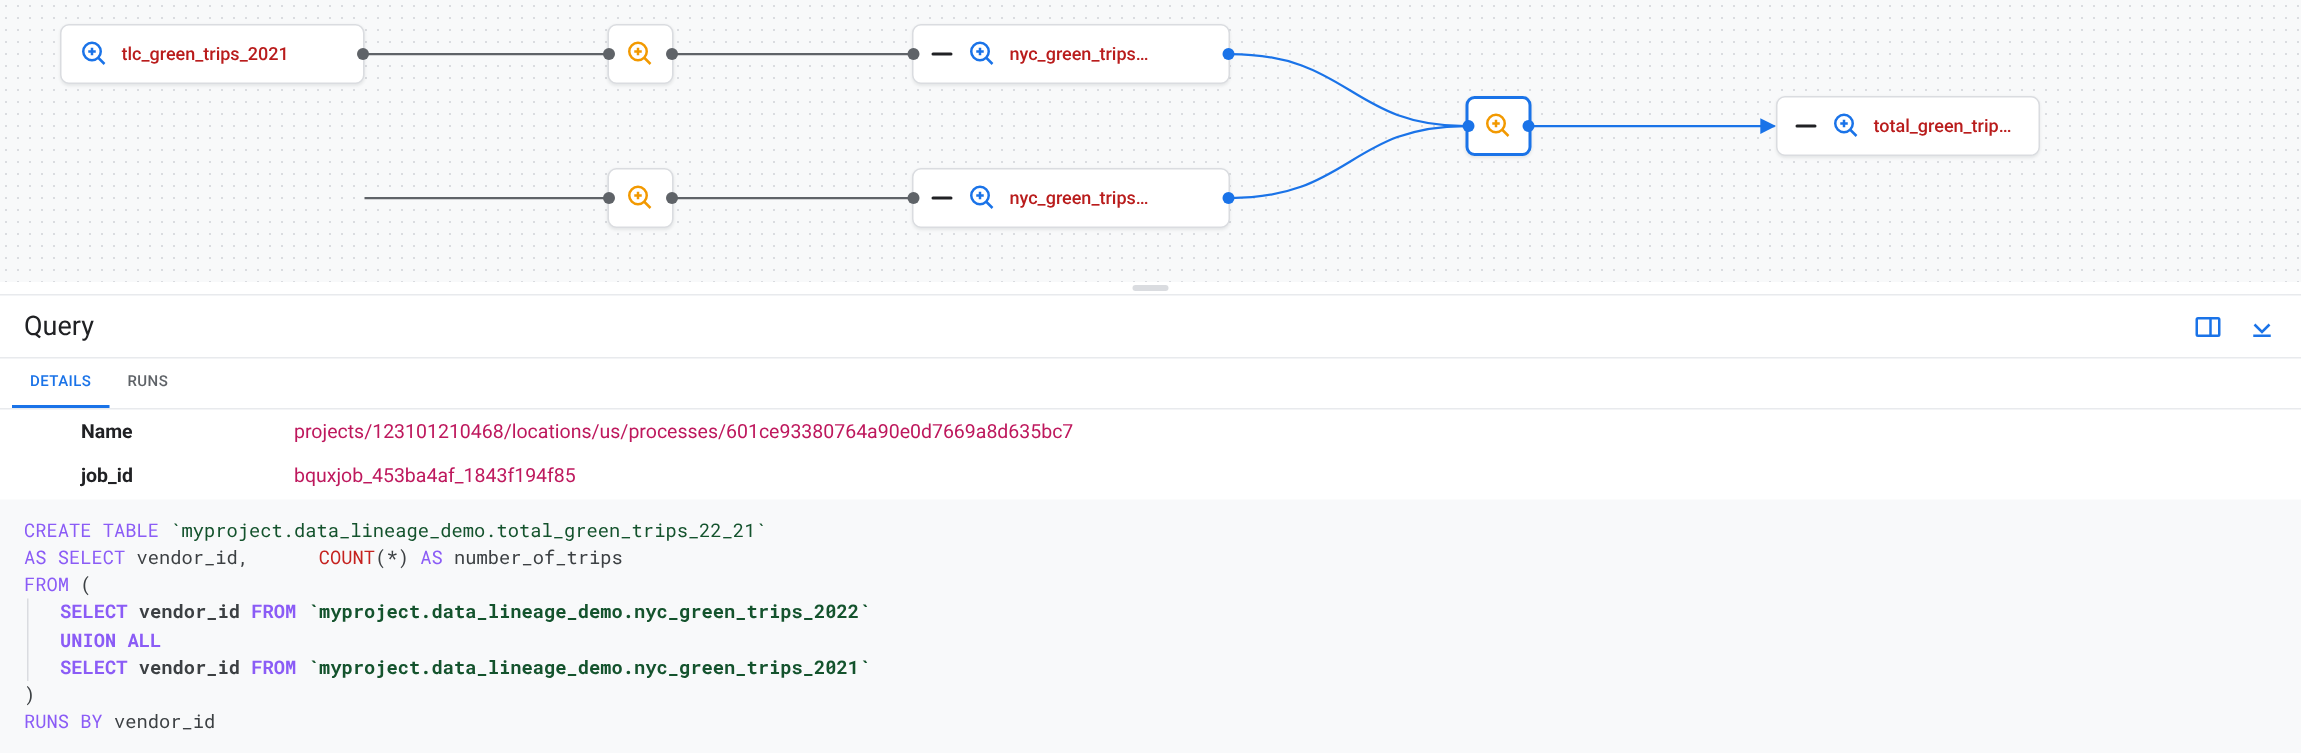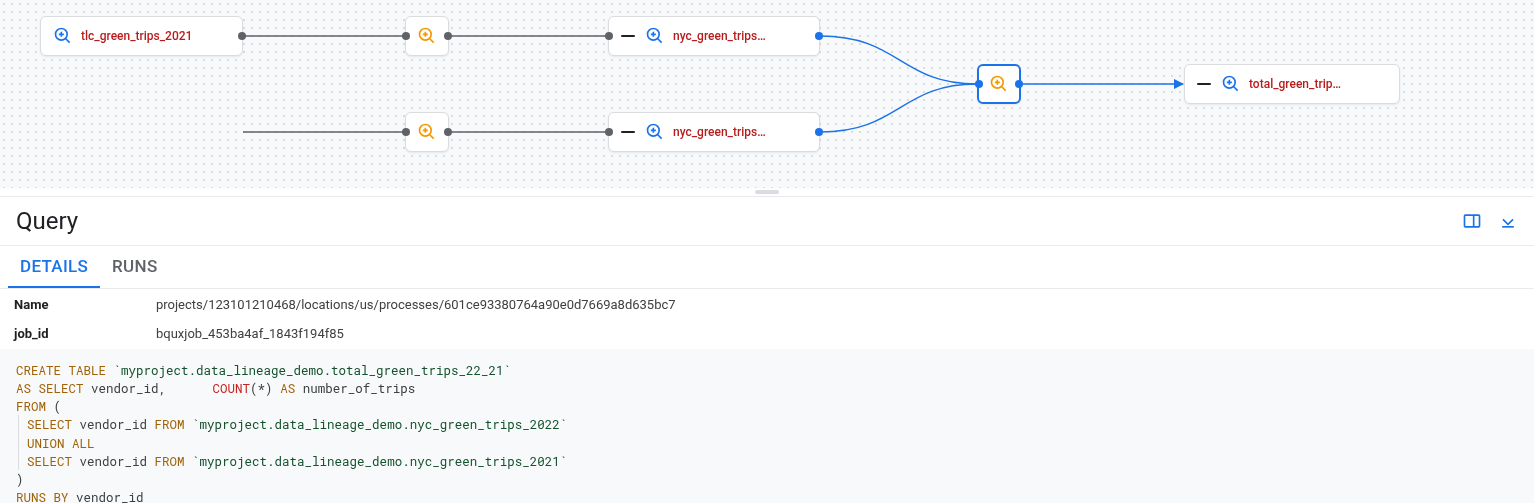--- a/index.html
+++ b/index.html
@@ -37,37 +37,37 @@
 .port { position: absolute; width: 8px; height: 8px; border-radius: 50%; top: 50%; transform: translate(-50%, -50%); }
 .port.left { left: 0; }
 .port.right { left: 100%; }
 .port.gray { background: #5f6368; }
 .port.blue { background: #1a73e8; }
 
 .divider-handle { display: flex; justify-content: center; padding: 2px 0; border-bottom: 1px solid #e8eaed; }
 .divider-handle .grip { width: 24px; height: 4px; background: #dadce0; border-radius: 2px; }
 
 .panel-header { display: flex; align-items: center; justify-content: space-between; padding: 10px 16px; border-bottom: 1px solid #e8eaed; }
-.panel-header h2 { font-size: 24px; font-weight: 400; color: #202124; }
+.panel-header h2 { font-size: 18px; font-weight: 400; color: #202124; }
 .panel-actions { display: flex; gap: 16px; }
 .panel-actions .action-icon { width: 20px; height: 20px; cursor: pointer; color: #1a73e8; }
 
 .tabs { display: flex; border-bottom: 1px solid #e8eaed; padding: 0 8px; }
-.tab { padding: 10px 12px; font-size: 17px; font-weight: 500; letter-spacing: 0.3px; color: #5f6368; cursor: pointer; border-bottom: 2px solid transparent; }
+.tab { padding: 10px 12px; font-size: 10px; font-weight: 500; letter-spacing: 0.3px; color: #5f6368; cursor: pointer; border-bottom: 2px solid transparent; }
 .tab.active { color: #1a73e8; border-bottom-color: #1a73e8; }
 
-.details-table { width: 100%; }
+.details-table { width: 100%; padding-left: 40px; }
 .details-table tr { border-bottom: 1px solid #e8eaed; }
 .details-table td { padding: 6px 12px; font-size: 13px; vertical-align: top; }
 .details-table td.key { width: 140px; font-weight: 700; color: #202124; }
-.details-table td.val { color: #404040; }
+.details-table td.val { color: #be185d; }
 
 .sql-block { background: #f8f9fa; padding: 12px 16px; font-family: 'Roboto Mono', Menlo, Consolas, monospace; font-size: 12.5px; line-height: 1.45; color: #3c4043; white-space: pre; overflow-x: auto; }
-.sql-block .indent { display: inline-block; border-left: 1px solid #dadce0; padding-left: 8px; margin-left: 2px; }
-.kw { color: #a16207; }
+.sql-block .indent { display: inline-block; border-left: 1px solid #dadce0; padding-left: 21px; margin-left: 2px; font-weight: bold; }
+.kw { color: #8b5cf6; }
 .fn { color: #c5221f; margin-left: 39px; }
 .str { color: #14532d; }
 </style>
 </head>
 <body>
 
 <div class="lineage-canvas">
 
   <svg class="lineage-svg">
     <defs>
@@ -145,21 +145,21 @@
   <div class="node icon-only selected" style="left:977px; top:64px;">
     <span class="port blue left"></span>
     <svg class="icon" viewBox="0 0 24 24">
         <circle cx="10" cy="10" r="7" fill="none" stroke="#f29900" stroke-width="2"></circle>
         <path d="M7 10h6M10 7v6" stroke="#f29900" stroke-width="2"></path>
         <line x1="15" y1="15" x2="20" y2="20" stroke="#f29900" stroke-width="2"></line>
       </svg>
     <span class="port blue right"></span>
   </div>
 
-  <div class="node" style="left:1184px; top:64px; width:216px;align-items:center;">
+  <div class="node" style="left:1184px; top:64px; width:176px;align-items:center;">
     <span class="dash"></span>
     <svg class="icon" viewBox="0 0 24 24">
         <circle cx="10" cy="10" r="7" fill="none" stroke="#1a73e8" stroke-width="2"></circle>
         <path d="M7 10h6M10 7v6" stroke="#1a73e8" stroke-width="2"></path>
         <line x1="15" y1="15" x2="20" y2="20" stroke="#1a73e8" stroke-width="2"></line>
       </svg>
     <span class="label">total_green_trip…</span>
   </div>
 </div>
 

